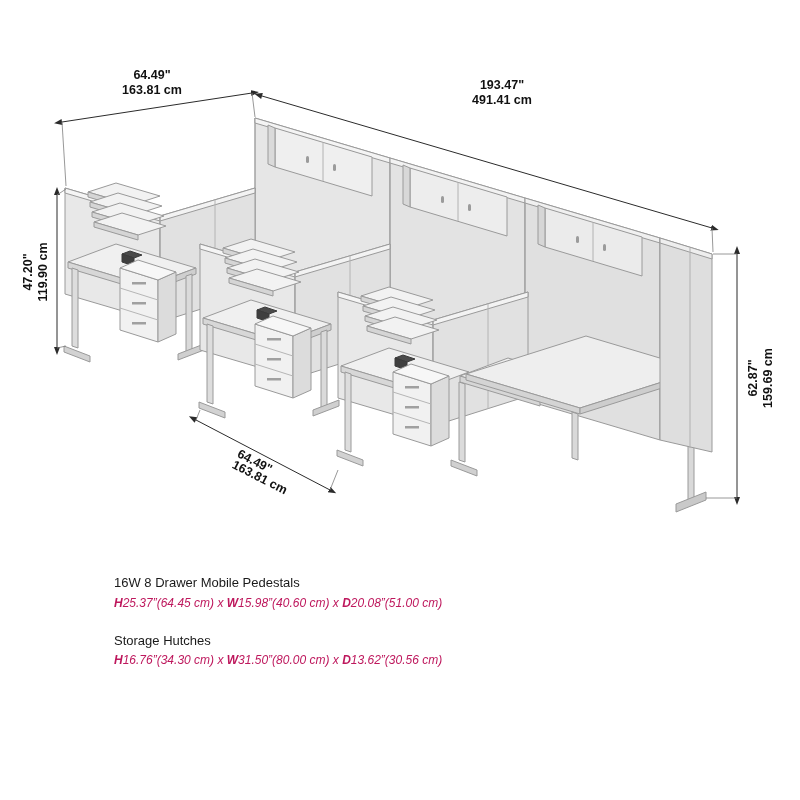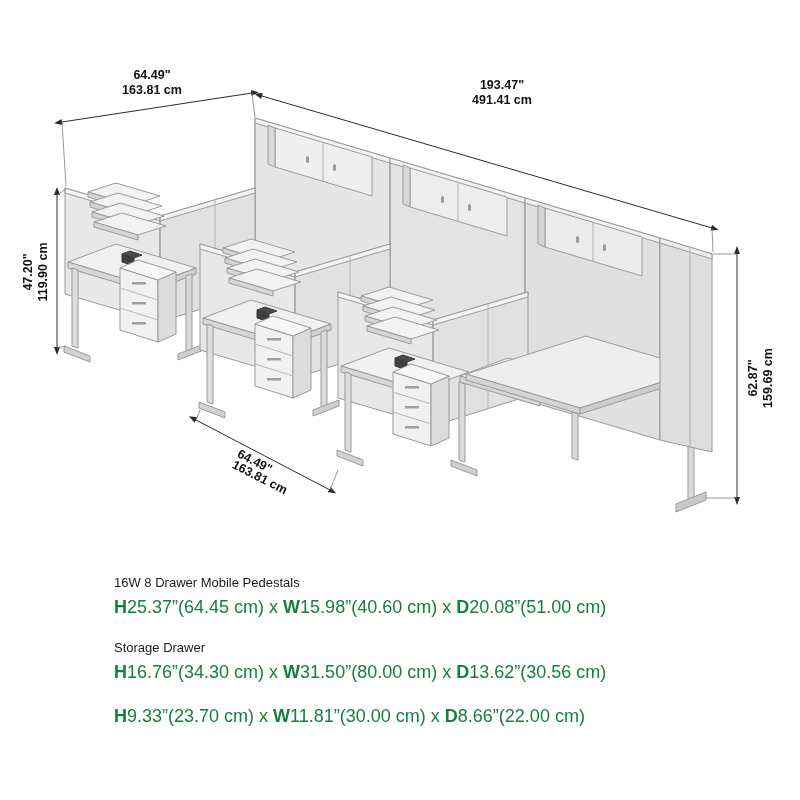--- a/index.html
+++ b/index.html
@@ -40,23 +40,24 @@
   .spec-block {
     margin: 0 0 22px 114px;
   }
   .spec-title {
     font-size: 13px;
     color: #1a1a1a;
     margin-bottom: 5px;
     line-height: 1.2;
   }
   .spec-dims {
-    font-size: 18px;
-    color: #15803d;
+    font-size: 12px;
+    color: #be185d;
     line-height: 1.25;
+    font-style: italic;
   }
   .spec-dims b {
     font-weight: bold;
   }
 </style>
 </head>
 <body>
 
 <div id="diagram-area">
   <svg id="diagram-svg" width="800" height="560" viewBox="0 0 800 560" xmlns="http://www.w3.org/2000/svg">
@@ -268,24 +269,23 @@
 </div>
 
 <div id="specs">
 
   <div class="spec-block">
     <div class="spec-title">16W 8 Drawer Mobile Pedestals</div>
     <div class="spec-dims"><b>H</b><span>25.37”(64.45 cm)</span><span> x </span><b>W</b><span>15.98”(40.60 cm)</span><span> x </span><b>D</b><span>20.08”(51.00 cm)</span></div>
   </div>
 
   <div class="spec-block">
-    <div class="spec-title">Storage Drawer</div>
+    <div class="spec-title">Storage Hutches</div>
     <div class="spec-dims"><b>H</b><span>16.76”(34.30 cm)</span><span> x </span><b>W</b><span>31.50”(80.00 cm)</span><span> x </span><b>D</b><span>13.62”(30.56 cm)</span></div>
   </div>
 
   <div class="spec-block">
-    <div class="spec-dims"><b>H</b><span>9.33”(23.70 cm)</span><span> x </span><b>W</b><span>11.81”(30.00 cm)</span><span> x </span><b>D</b><span>8.66”(22.00 cm)</span></div>
   </div>
 
   <div class="spec-block">
   </div>
 
 </div>
 
 </body></html>

